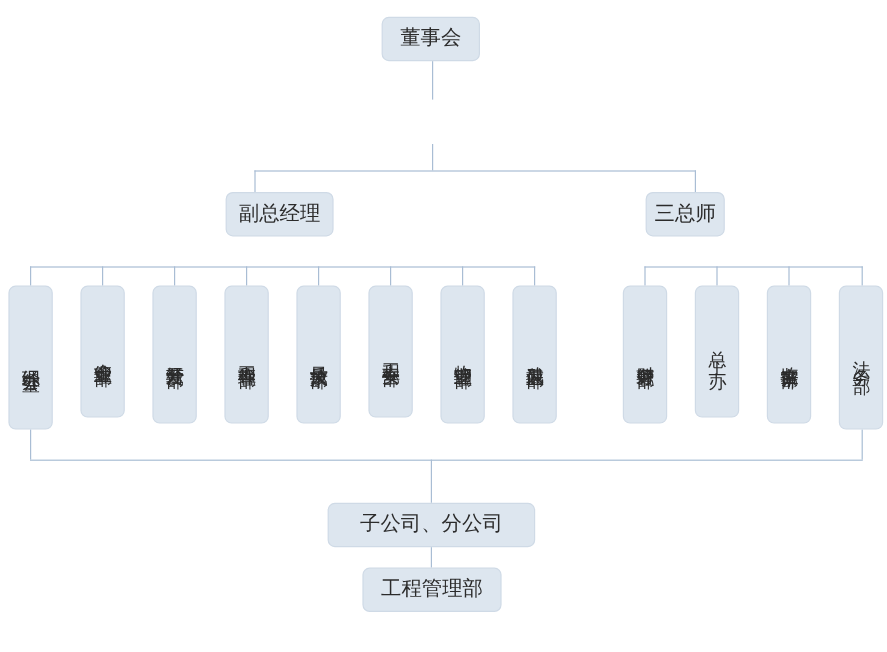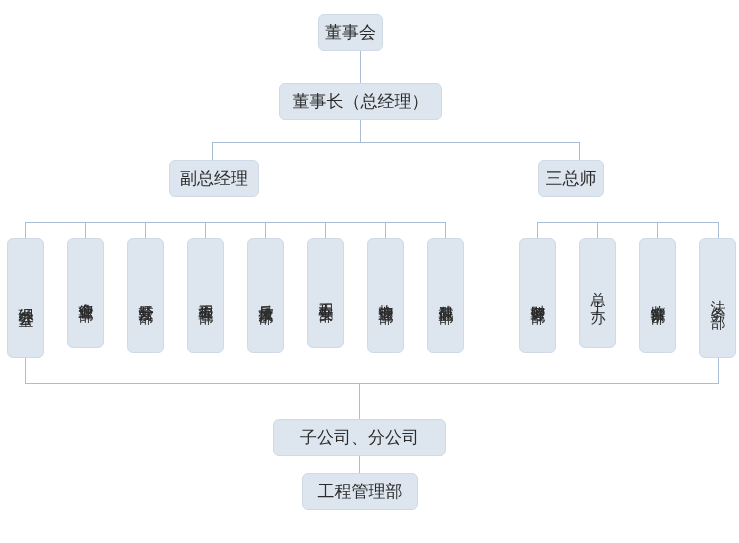--- a/index.html
+++ b/index.html
@@ -56,36 +56,33 @@
   }
   .node-v.spaced-sm {
     letter-spacing: 7px;
   }
 </style>
 </head>
 <body>
 
 <div id="org-chart">
 
-  <div class="node node-h" style="left:318px; top:14px; width:65px; height:37px;">
+  <div class="node node-h" style="left:318px; top:14px; width:82px; height:37px;">
     <span>董事会</span>
   </div>
 
   <div class="line line-v" style="left:360px; top:51px; height:32px;"></div>
 
-  <div class="node node-h" style="left:279px; top:83px; width:163px; height:37px;">
-    <span>董事长（总经理）</span>
-  </div>
 
   <div class="line line-v" style="left:360px; top:120px; height:22px;"></div>
   <div class="line line-h" style="left:212px; top:142px; width:368px;"></div>
   <div class="line line-v" style="left:212px; top:142px; height:18px;"></div>
   <div class="line line-v" style="left:579px; top:142px; height:18px;"></div>
 
-  <div class="node node-h" style="left:169px; top:160px; width:90px; height:37px;">
+  <div class="node node-h" style="left:188px; top:160px; width:90px; height:37px;">
     <span>副总经理</span>
   </div>
 
   <div class="node node-h" style="left:538px; top:160px; width:66px; height:37px;">
     <span>三总师</span>
   </div>
 
   <div class="line line-h" style="left:25px; top:222px; width:421px;"></div>
 
   <div class="line line-v" style="left:25px;  top:222px; height:16px;"></div>

